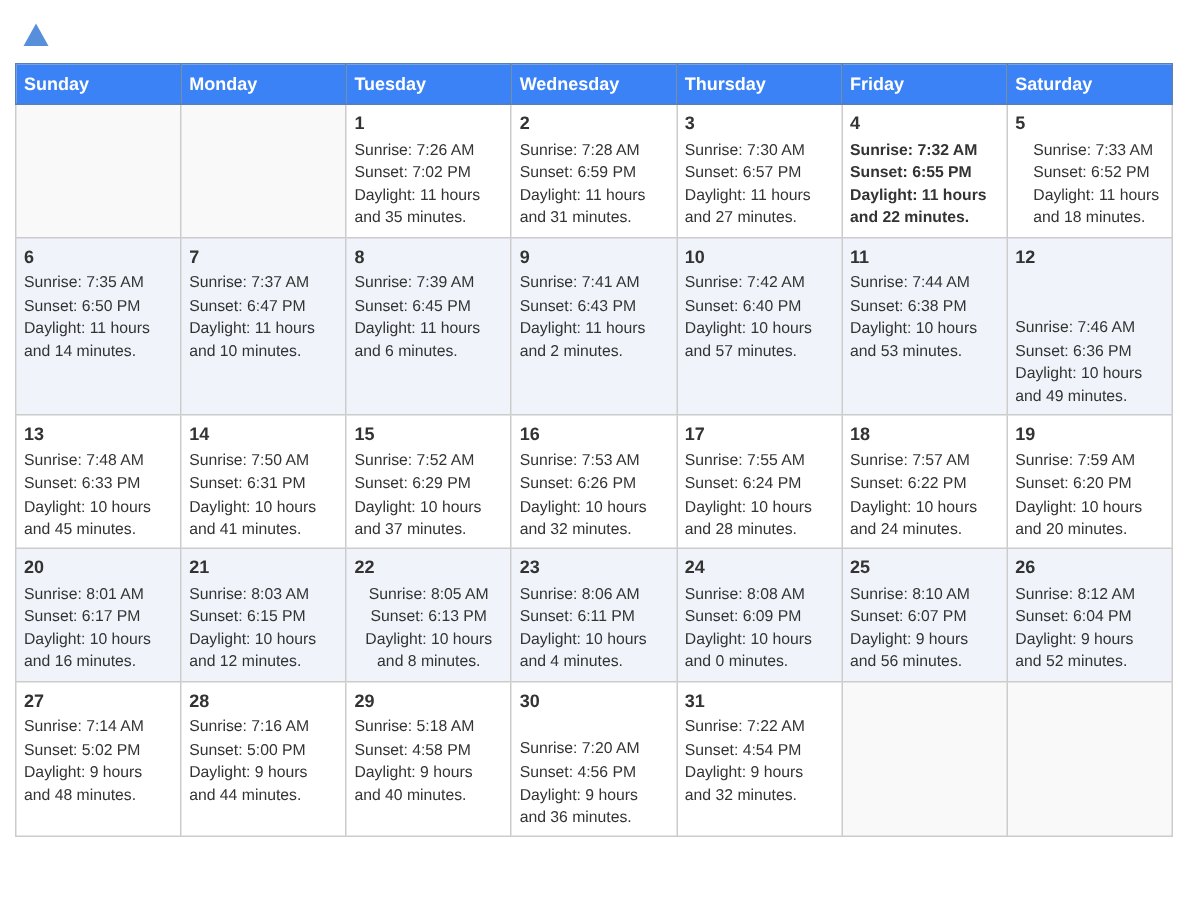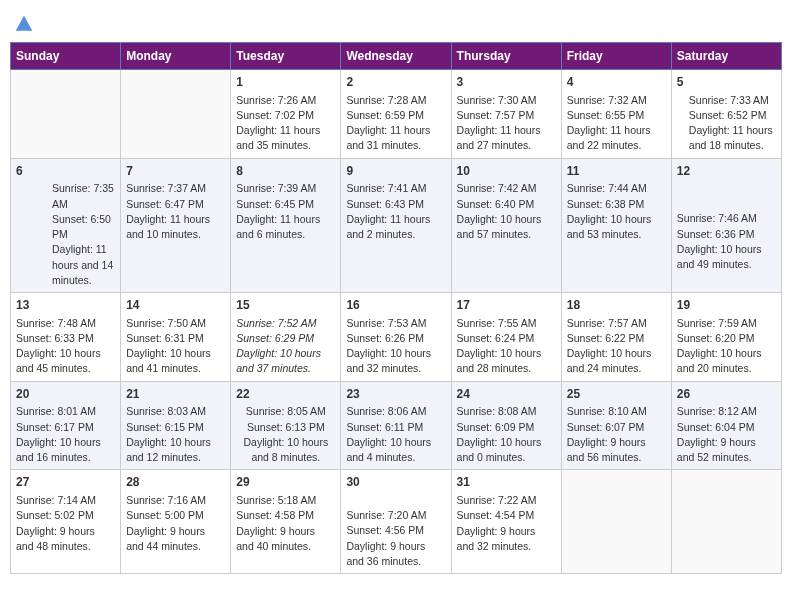--- a/index.html
+++ b/index.html
@@ -46,21 +46,21 @@
     .subtitle {
       font-size: 14px;
       color: #555;
     }
     .calendar {
       width: 100%;
       border-collapse: collapse;
       font-size: 11px;
     }
     .calendar th {
-      background-color: #701a75;
+      background-color: #3b82f6;
       color: #fff;
       text-align: left;
       padding: 6px 5px;
       font-size: 12px;
       font-weight: bold;
       border: 1px solid #5580b8;
     }
     .calendar td {
       border: 1px solid #ccc;
       vertical-align: top;
@@ -134,40 +134,40 @@
         </td>
         <td>
           <span class="day-number">2</span>
           <div class="day-info" style="white-space: pre-line;">Sunrise: 7:28 AM
 Sunset: 6:59 PM
 Daylight: 11 hours and 31 minutes.</div>
         </td>
         <td>
           <span class="day-number">3</span>
           <div class="day-info" style="white-space: pre-line;">Sunrise: 7:30 AM
-Sunset: 7:57 PM
+Sunset: 6:57 PM
 Daylight: 11 hours and 27 minutes.</div>
         </td>
         <td>
           <span class="day-number">4</span>
-          <div class="day-info" style="white-space: pre-line;">Sunrise: 7:32 AM
+          <div class="day-info" style="white-space: pre-line; font-weight: bold;">Sunrise: 7:32 AM
 Sunset: 6:55 PM
 Daylight: 11 hours and 22 minutes.</div>
         </td>
         <td>
           <span class="day-number">5</span>
           <div class="day-info" style="white-space: pre-line; margin-left: 12px;">Sunrise: 7:33 AM
 Sunset: 6:52 PM
 Daylight: 11 hours and 18 minutes.</div>
         </td>
       </tr>
       <tr>
         <td>
           <span class="day-number">6</span>
-          <div class="day-info" style="white-space: pre-line; margin-left: 36px;">Sunrise: 7:35 AM
+          <div class="day-info" style="white-space: pre-line;">Sunrise: 7:35 AM
 Sunset: 6:50 PM
 Daylight: 11 hours and 14 minutes.</div>
         </td>
         <td>
           <span class="day-number">7</span>
           <div class="day-info" style="white-space: pre-line;">Sunrise: 7:37 AM
 Sunset: 6:47 PM
 Daylight: 11 hours and 10 minutes.</div>
         </td>
         <td>
@@ -209,21 +209,21 @@
 Daylight: 10 hours and 45 minutes.</div>
         </td>
         <td>
           <span class="day-number">14</span>
           <div class="day-info" style="white-space: pre-line;">Sunrise: 7:50 AM
 Sunset: 6:31 PM
 Daylight: 10 hours and 41 minutes.</div>
         </td>
         <td>
           <span class="day-number">15</span>
-          <div class="day-info" style="white-space: pre-line; font-style: italic;">Sunrise: 7:52 AM
+          <div class="day-info" style="white-space: pre-line;">Sunrise: 7:52 AM
 Sunset: 6:29 PM
 Daylight: 10 hours and 37 minutes.</div>
         </td>
         <td>
           <span class="day-number">16</span>
           <div class="day-info" style="white-space: pre-line;">Sunrise: 7:53 AM
 Sunset: 6:26 PM
 Daylight: 10 hours and 32 minutes.</div>
         </td>
         <td>

